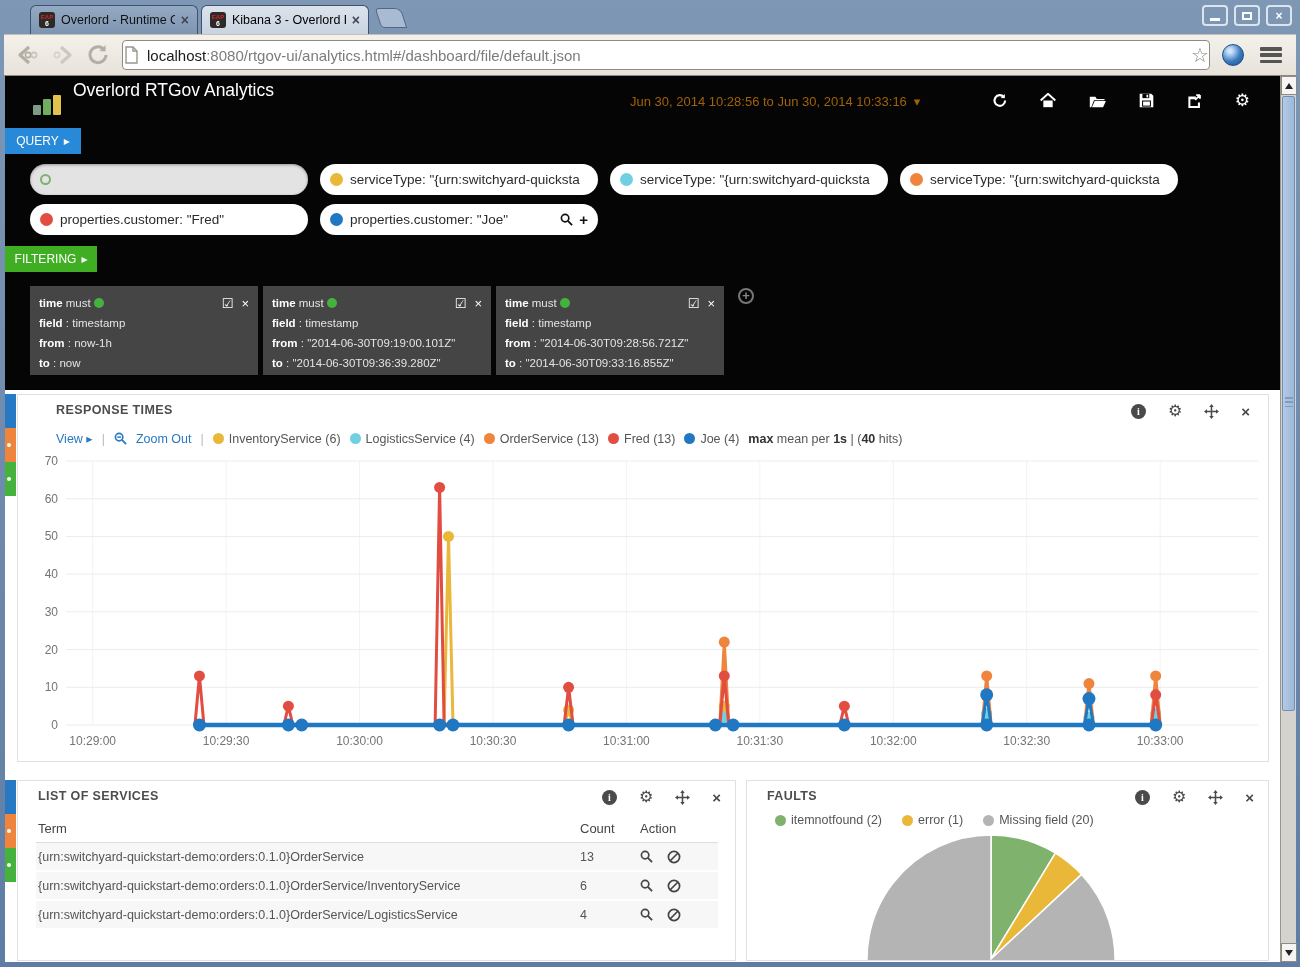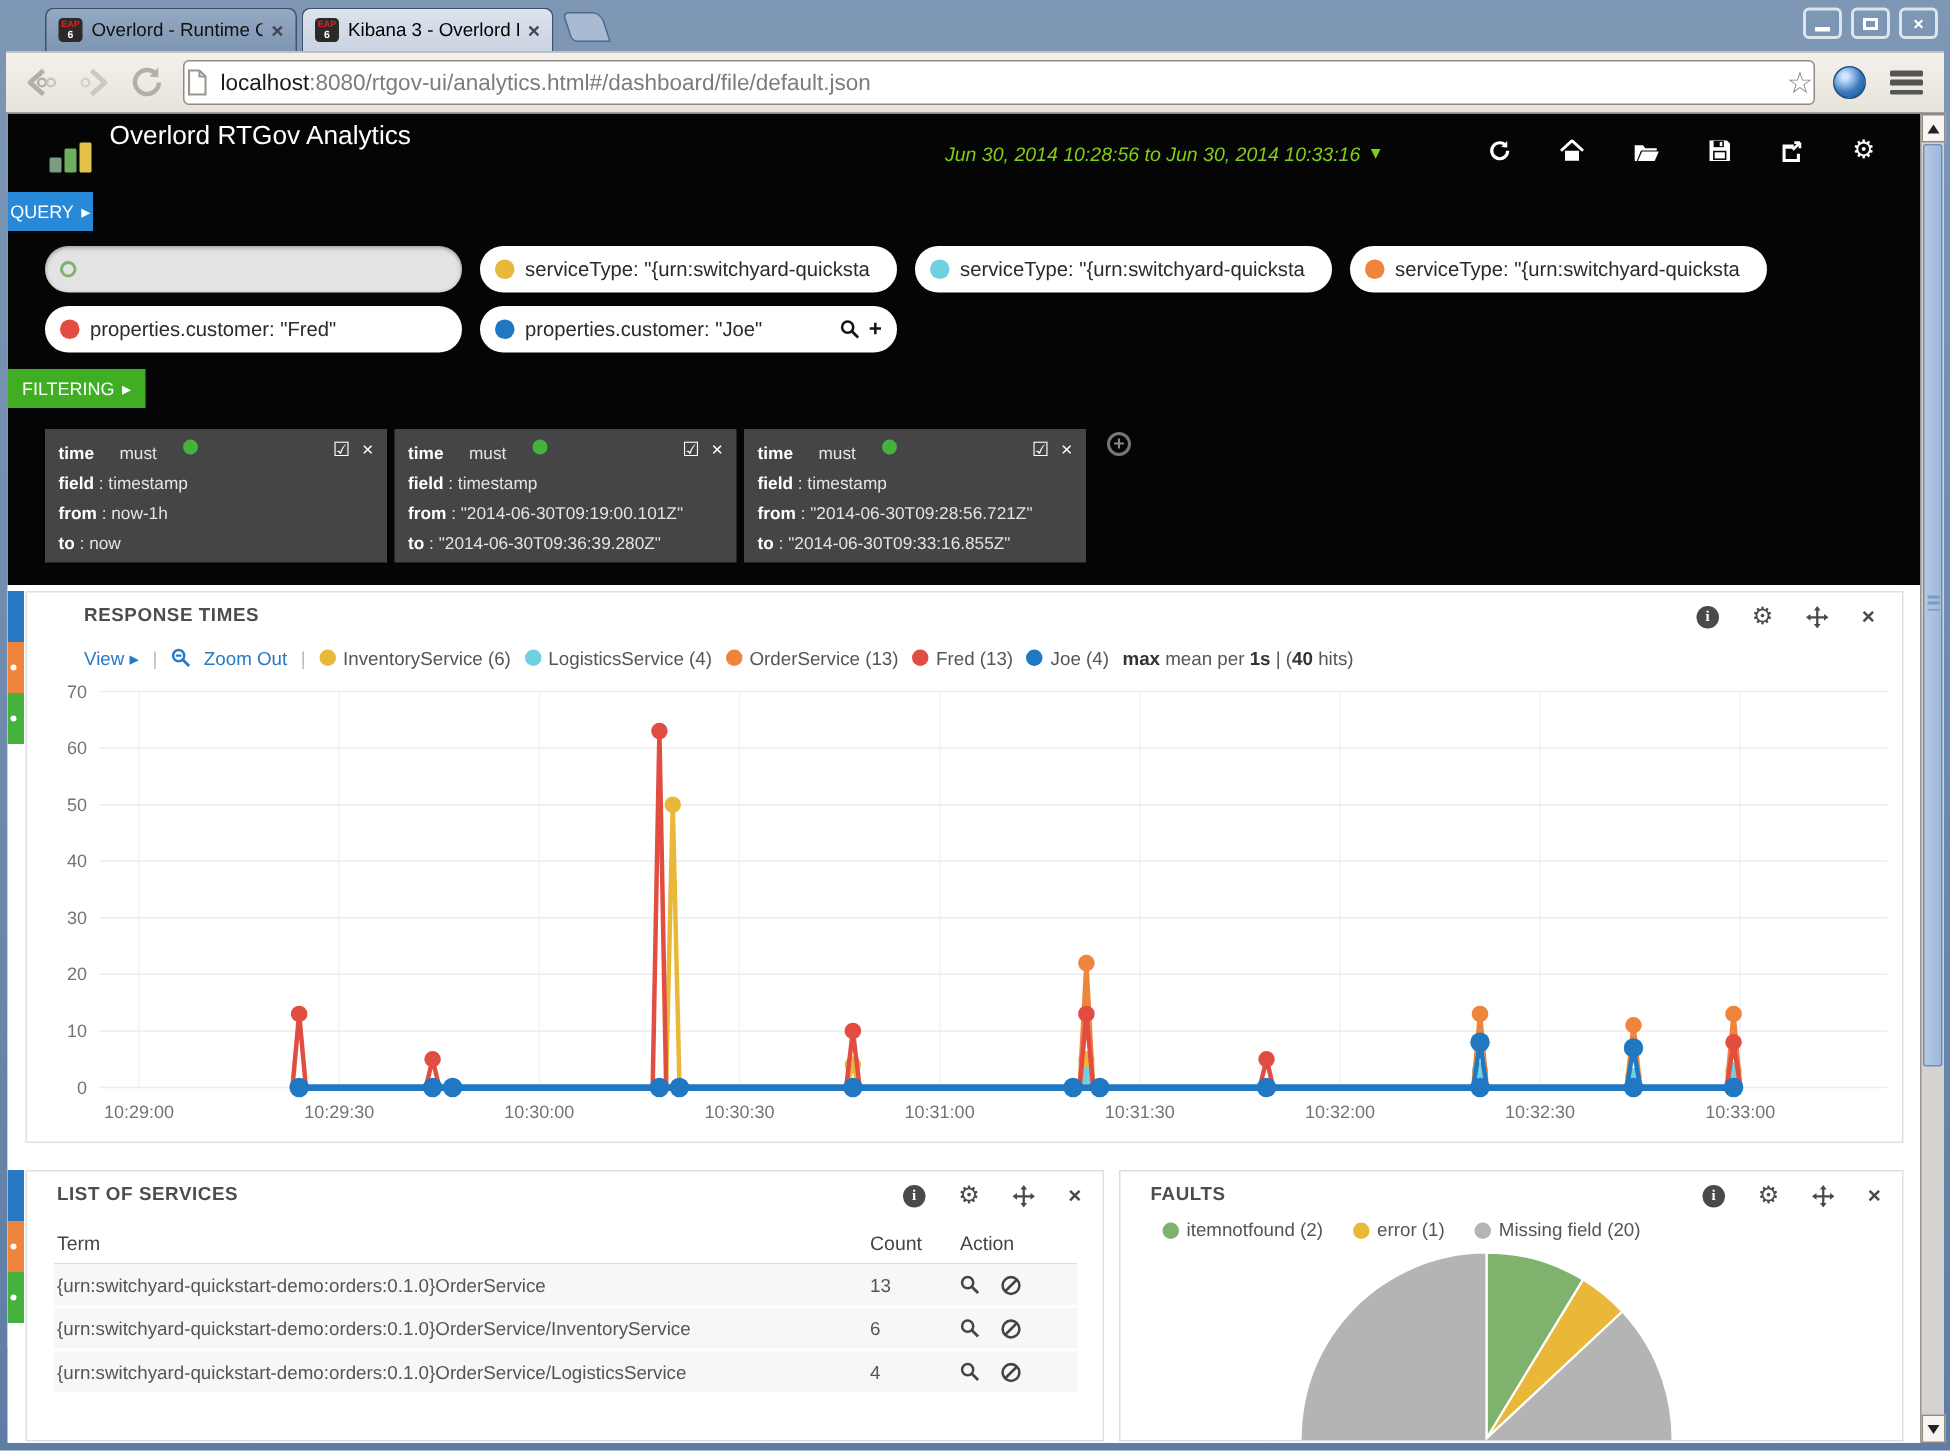--- a/index.html
+++ b/index.html
@@ -32,34 +32,34 @@
   .burger div{height:3.5px;background:#555;border-radius:1px;}
   
   .viewport{position:absolute;left:5px;top:76px;width:1275px;height:886px;background:#fff;overflow:hidden;}
   .kheader{position:absolute;left:0;top:0;width:1275px;height:314px;background:#050505;}
   .logo{position:absolute;left:28px;top:17px;width:30px;height:22px;}
   .logo i{position:absolute;bottom:0;width:8px;border-radius:1px;}
   .logo .b1{left:0;height:10px;background:#7d9a85;}
   .logo .b2{left:10px;height:16px;background:#6fae5e;}
   .logo .b3{left:20px;height:20px;background:#e3c24c;}
   .ktitle{position:absolute;left:68px;top:4px;color:#fff;font-size:17.5px;}
-  .timepicker{position:absolute;left:625px;top:18px;color:#84cc16;font-size:13px;display:flex;gap:7px;align-items:center;font-style:italic;}
+  .timepicker{position:absolute;left:625px;top:18px;color:#a16207;font-size:13px;display:flex;gap:7px;align-items:center;}
   .hicons{position:absolute;right:30px;top:16px;display:flex;gap:33px;align-items:center;}
   .hicons svg{display:block;}
-  .querybtn{position:absolute;left:0;top:52px;width:57px;height:26px;background:#2789d8;color:#fff;font-size:12px;display:flex;align-items:center;justify-content:center;gap:5px;}
+  .querybtn{position:absolute;left:0;top:52px;width:76px;height:26px;background:#2789d8;color:#fff;font-size:12px;display:flex;align-items:center;justify-content:center;gap:5px;}
   .filterbtn{position:absolute;left:0;top:170px;width:92px;height:26px;background:#3fae22;color:#fff;font-size:12px;display:flex;align-items:center;justify-content:center;gap:5px;}
   .pill{position:absolute;height:31px;width:278px;background:#fff;border-radius:16px;display:flex;align-items:center;padding:0 10px;gap:7px;font-size:13.5px;color:#2b2b2b;white-space:nowrap;overflow:hidden;}
   .pill .dot{width:13px;height:13px;border-radius:50%;flex:none;}
   .pill.inputpill{background:#e3e3e3;box-shadow:inset 0 1px 3px rgba(0,0,0,.35);}
   .ring{width:11px;height:11px;border-radius:50%;border:2.5px solid #7EB26D;background:transparent;flex:none;}
   .pill input{border:none;background:transparent;outline:none;flex:1;font-size:13.5px;}
   .pill .ptools{margin-left:auto;display:flex;align-items:center;gap:6px;color:#111;}
   .fcard{position:absolute;top:210px;width:228px;height:89px;background:#454545;color:#e4e4e4;font-size:11.5px;padding:7px 9px;line-height:1.75;}
   .fcard b{color:#fff;}
-  .fcard .frow1{display:flex;align-items:flex-start;gap:17px;}
+  .fcard .frow1{display:flex;align-items:center;gap:3px;}
   .fcard .gdot{width:10px;height:10px;border-radius:50%;background:#44b23c;}
   .fcard .ftools{margin-left:auto;display:flex;gap:8px;color:#fff;font-size:13px;line-height:1;}
   .addfilter{position:absolute;left:733px;top:212px;width:16px;height:16px;border:2px solid #777;border-radius:50%;color:#888;font-size:13px;line-height:12px;text-align:center;font-weight:bold;}
   
   .kbody{position:absolute;left:0;top:314px;width:1275px;height:508px;background:#fff;}
   .rowtabs{position:absolute;left:0;width:11px;}
   .rowtabs .rt{width:11px;height:34px;position:relative;}
   .rowtabs .rt i{position:absolute;left:2px;top:15px;width:4px;height:4px;background:#fff;border-radius:50%;}
   .panel{position:absolute;background:#fff;border:1px solid #e0e0e0;}
   .ptitle{position:absolute;left:38px;top:8px;font-size:12.5px;font-weight:bold;color:#4d4d4d;letter-spacing:.4px;}

